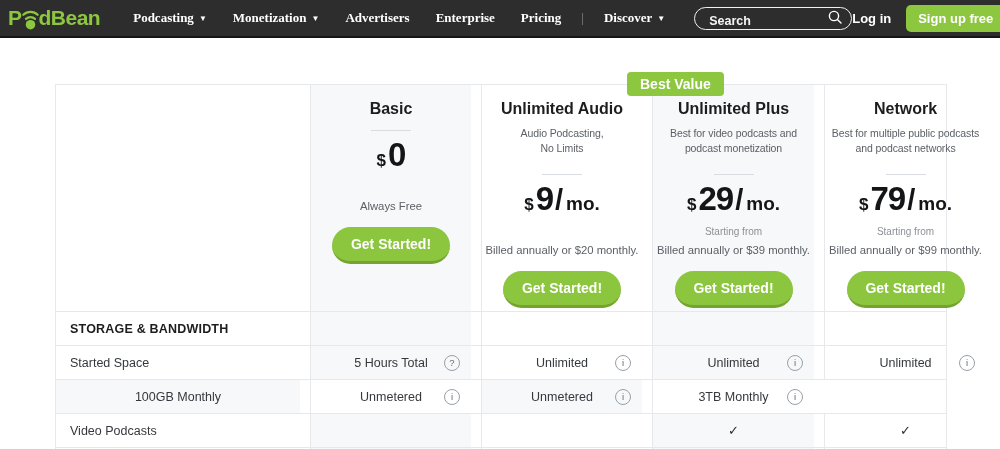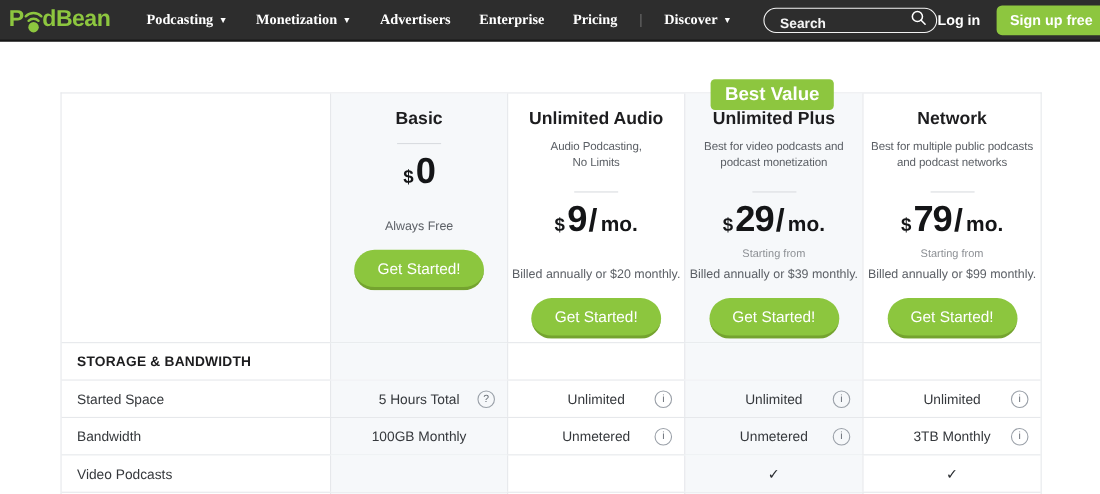--- a/index.html
+++ b/index.html
@@ -67,33 +67,34 @@
     font-size: 13px; font-weight: 700;
     border: none; border-radius: 5px;
     padding: 6px 12px; cursor: pointer;
     font-family: "Liberation Sans", sans-serif;
     white-space: nowrap;
   }
 
   
   .page { position: relative; height: 409px; background: #fff; }
   .best-value-badge {
-    position: absolute; left: 646px; top: 34px; z-index: 2;
+    position: absolute; left: 627px; top: 34px; z-index: 2;
     background: var(--accent-green); color: #fff;
-    font-size: 17px; font-weight: 700;
+    font-size: 14px; font-weight: 700;
     padding: 4px 13px; border-radius: 4px;
   }
   .table-wrap {
     position: absolute; left: 55px; top: 46px; width: 890px;
     border: 1px solid var(--table-line); border-bottom: none;
     box-sizing: content-box; background: #fff;
   }
   .grid-row {
     display: grid;
     grid-template-columns: 244px 161px 161px 162px 162px;
+    gap: 10px;
   }
   .grid-row > .cell + .cell { border-left: 1px solid var(--table-line); }
   .stripe { background: var(--stripe-bg); }
 
   
   .plan-head {
     height: 226px; box-sizing: border-box;
     display: flex; flex-direction: column; align-items: center;
     text-align: center;
   }
@@ -110,21 +111,21 @@
   .price .amount { font-size: 33px; font-weight: 800; letter-spacing: -1px; }
   .price .slash { font-size: 29px; font-weight: 600; margin-left: 2px; }
   .price .unit { font-size: 19px; font-weight: 700; margin-left: 3px; }
   .starting { height: 14px; font-size: 10px; color: #8d9095; }
   .billing { height: 22px; margin-top: 4px; font-size: 11.3px; color: var(--text-muted); }
   .cta {
     margin-top: 5px; width: 118px; height: 37px;
     border-radius: 19px;
     background: var(--cta-green);
     border: none; border-bottom: 3px solid var(--cta-green-dark);
-    color: #fff; font-weight: 400; font-size: 14px;
+    color: #fff; font-weight: 700; font-size: 14px;
     font-family: "Liberation Sans", sans-serif;
     cursor: pointer;
   }
 
   
   .feature-row { border-top: 1px solid var(--table-line); height: 33px; }
   .feature-row .cell {
     position: relative;
     display: flex; align-items: center; justify-content: center;
     font-size: 12.5px; color: #35383c;
@@ -294,21 +295,20 @@
         <span>Unlimited</span>
         <span class="icon-badge">i</span>
       </div>
       <div class="cell">
         <span>Unlimited</span>
         <span class="icon-badge">i</span>
       </div>
     </div>
 
     <div class="grid-row feature-row">
-      <div class="cell label-cell">Bandwidth</div>
       <div class="cell stripe">
         <span>100GB Monthly</span>
       </div>
       <div class="cell">
         <span>Unmetered</span>
         <span class="icon-badge">i</span>
       </div>
       <div class="cell stripe">
         <span>Unmetered</span>
         <span class="icon-badge">i</span>

